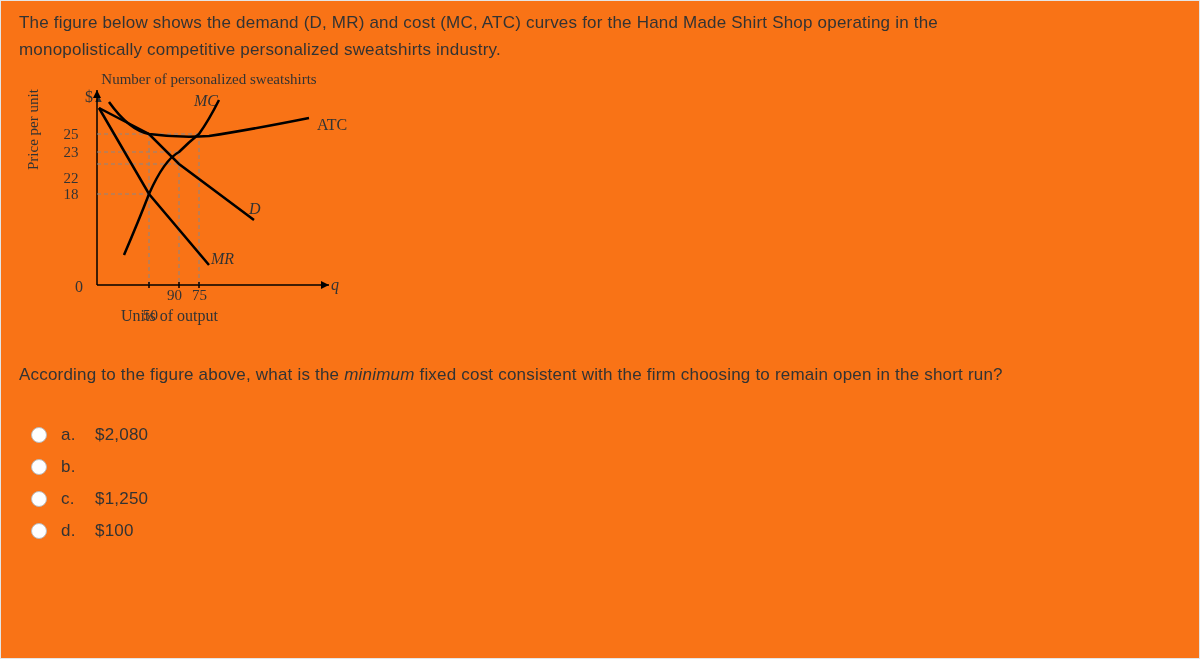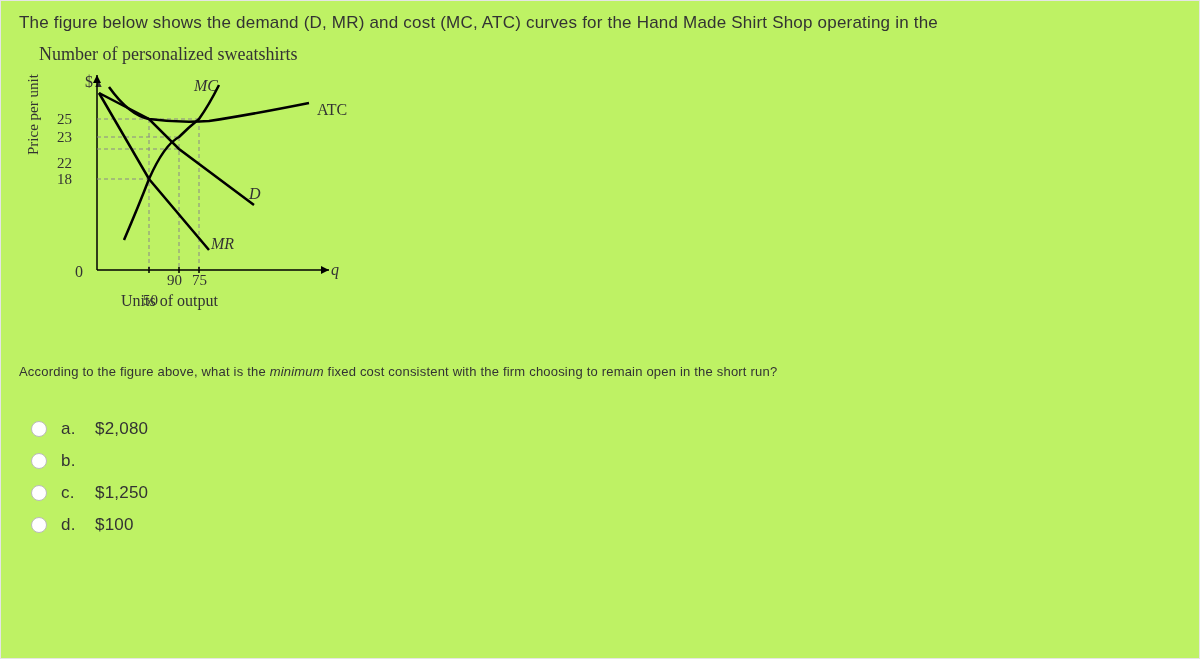--- a/index.html
+++ b/index.html
@@ -7,44 +7,44 @@
     padding: 0;
     font-family: Arial, Helvetica, sans-serif;
     background: #fff;
     color: #333;
   }
   .container {
     width: 1200px;
     height: 659px;
     box-sizing: border-box;
     padding: 8px 18px;
-    background: #bef264;
+    background: #f97316;
     border: 1px solid #e5e5e5;
     position: relative;
   }
   .prompt {
     font-size: 17px;
     line-height: 1.6;
     color: #333;
     letter-spacing: 0.2px;
     margin-bottom: 8px;
   }
   .figure-zone {
     width: 340px;
     height: 290px;
     position: relative;
     margin-left: 20px;
     margin-top: 4px;
   }
   .figure-title {
     font-family: Georgia, 'Times New Roman', serif;
-    font-size: 18px;
-    text-align: left;
+    font-size: 15px;
+    text-align: center;
     width: 340px;
-    margin-bottom: 10px;
+    margin-bottom: 2px;
   }
   .chart-wrap {
     position: relative;
     width: 340px;
     height: 240px;
   }
   .y-axis-label {
     position: absolute;
     left: -14px;
     top: 80px;
@@ -58,21 +58,21 @@
     position: absolute;
     left: 46px;
     top: -2px;
     font-family: Georgia, 'Times New Roman', serif;
     font-size: 16px;
   }
   .y-tick {
     position: absolute;
     left: 18px;
     width: 28px;
-    text-align: left;
+    text-align: center;
     font-family: Georgia, 'Times New Roman', serif;
     font-size: 15px;
   }
   .origin {
     position: absolute;
     left: 36px;
     top: 188px;
     font-family: Georgia, 'Times New Roman', serif;
     font-size: 16px;
   }
@@ -95,25 +95,24 @@
     font-family: Georgia, 'Times New Roman', serif;
     font-size: 16px;
     font-style: italic;
   }
   .chart-svg {
     position: absolute;
     left: 50px;
     top: 0;
   }
   .question-text {
-    font-size: 13px;
+    font-size: 17px;
     line-height: 1.6;
     color: #333;
     letter-spacing: 0.2px;
-    margin-top: 28px;
   }
   .question-text em { font-style: italic; }
   .options {
     margin-top: 30px;
     margin-left: 12px;
   }
   .option-row {
     display: flex;
     align-items: center;
     gap: 14px;
@@ -132,20 +131,21 @@
   }
   .opt-letter { width: 20px; }
 </style>
 </head>
 <body>
 
 <div class="container">
 
   <div class="prompt">
     <span>The figure below shows the demand (D, MR) and cost (MC, ATC) curves for the Hand Made Shirt Shop operating in the</span><br>
+    <span>monopolistically competitive personalized sweatshirts industry.</span>
   </div>
 
   <div class="figure-zone">
     <div class="figure-title">Number of personalized sweatshirts</div>
 
     <div class="chart-wrap">
       <div class="y-axis-label">Price per unit</div>
       <div class="dollar">
         <span>$</span><span style="font-size:11px;">▲</span>
       </div>

